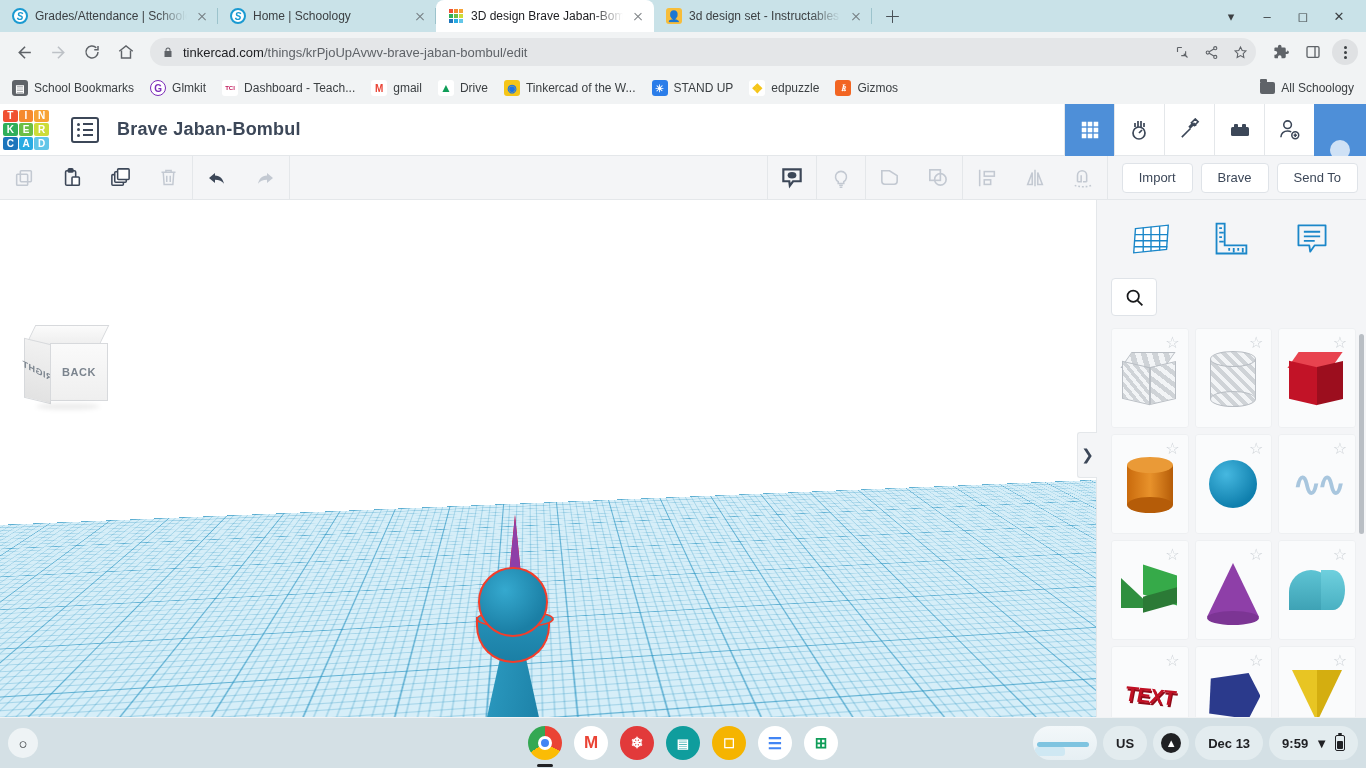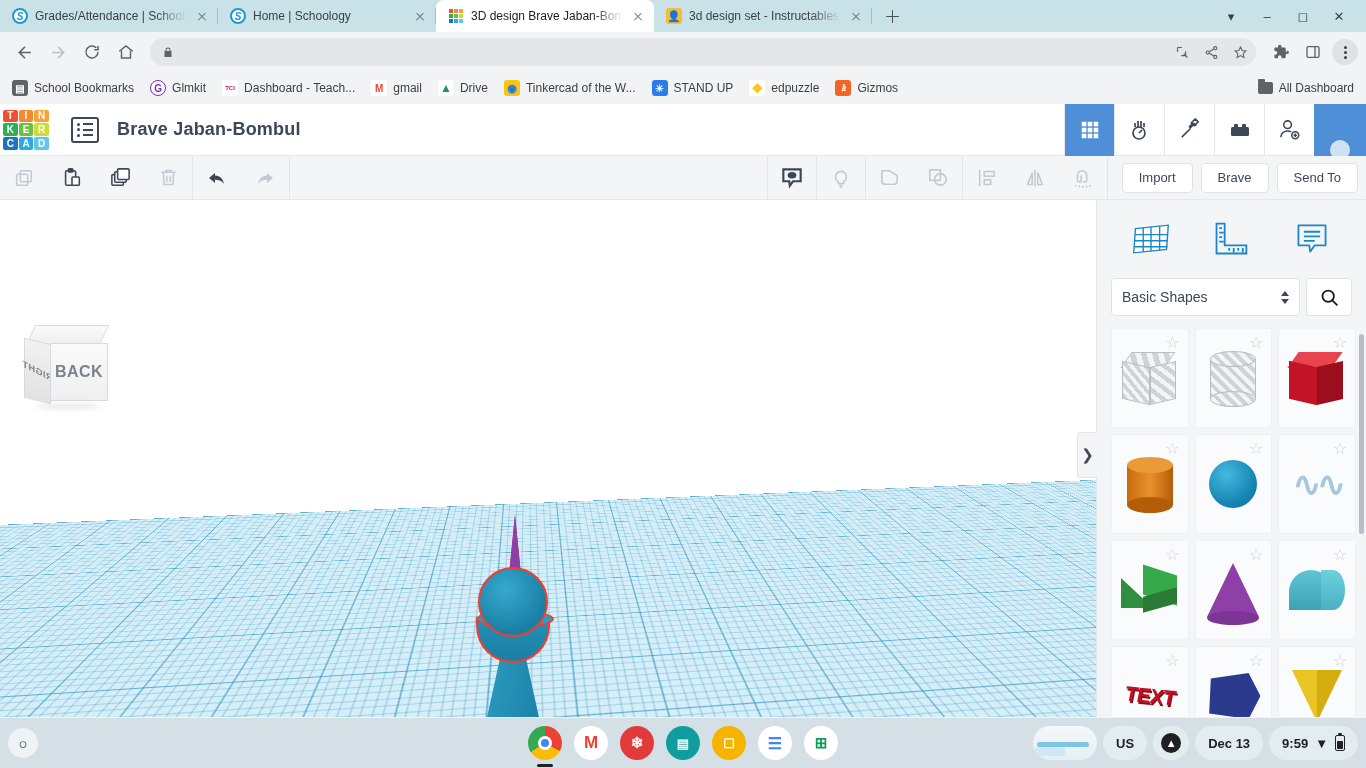--- a/index.html
+++ b/index.html
@@ -145,21 +145,21 @@
   .viewcube { position: absolute; left: 20px; top: 125px; width: 92px; height: 86px; }
   .vc-top { position: absolute; left: 10px; top: 0; width: 74px; height: 22px;
             background: linear-gradient(#fbfbfb,#ededed); transform: skewX(-26deg);
             border: 1px solid #d7d9dc; }
   .vc-left { position: absolute; left: 4px; top: 16px; width: 27px; height: 60px;
              background: linear-gradient(#f1f1f1,#e2e2e2); border: 1px solid #d7d9dc;
              transform: skewY(14deg); display: flex; align-items: center; justify-content: center; }
   .vc-front { position: absolute; left: 30px; top: 18px; width: 58px; height: 58px;
               background: linear-gradient(#fafafa,#efefef); border: 1px solid #d7d9dc;
               display: flex; align-items: center; justify-content: center; }
-  .vc-label { font-size: 16px; color: #7b848e; font-weight: bold; letter-spacing: .5px; }
+  .vc-label { font-size: 11px; color: #7b848e; font-weight: bold; letter-spacing: .5px; }
   .vc-left .vc-label { transform: scaleX(-1) skewY(-14deg); font-size: 9px; }
   .vc-shadow { position: absolute; left: 16px; top: 78px; width: 64px; height: 7px;
                background: rgba(0,0,0,.07); border-radius: 50%; filter: blur(2px); }
 
   .navctl { position: absolute; left: 12px; display: flex; flex-direction: column; gap: 8px; top: 336px; }
   .navbtn-round { width: 38px; height: 38px; border-radius: 50%; border: 1px solid #d4d8dc;
                   background: rgba(255,255,255,.72); display: flex; align-items: center;
                   justify-content: center; color: #9aa2ab; }
 
   .model { position: absolute; left: 460px; top: 315px; width: 110px; height: 235px; }
@@ -371,20 +371,21 @@
           <path d="M6 10v10h12V10"></path>
         </svg>
     </div>
 
     <div class="omnibox">
       <span>
         <svg width="12" height="13" viewBox="0 0 24 24" fill="currentColor">
             <path d="M17 9V7a5 5 0 0 0-10 0v2H5v12h14V9h-2zm-8-2a3 3 0 0 1 6 0v2H9V7z"></path>
           </svg>
       </span>
+      <span><span class="urlbold">tinkercad.com</span><span>/things/krPjoUpAvwv-brave-jaban-bombul/edit</span></span>
       <span class="omni-actions">
         <span>
           <svg width="15" height="15" viewBox="0 0 24 24" fill="none" stroke="currentColor" stroke-width="1.8">
               <path d="M4 4h7M4 4v7"></path>
               <path d="M17 10v7h-7"></path>
               <path d="M20 20l-6-6"></path>
             </svg>
         </span>
         <span>
           <svg width="15" height="15" viewBox="0 0 24 24" fill="none" stroke="currentColor" stroke-width="1.8">
@@ -454,21 +455,21 @@
     <div class="bm">
       <span class="bm-ico" style="background:#fff;color:#f5c518;font-size:13px">❖</span>
       <span>edpuzzle</span>
     </div>
     <div class="bm">
       <span class="bm-ico" style="background:#f26522;font-size:10px;font-style:italic">𝔨</span>
       <span>Gizmos</span>
     </div>
     <div class="bm-allright">
       <span class="folder-ico"></span>
-      <span>All Dashboard</span>
+      <span>All Schoology</span>
     </div>
   </div>
 
   <div class="app">
 
     <div class="tc-header">
       <div class="tc-logo">
         <span style="background:#f05032">T</span>
         <span style="background:#f58a2e">I</span>
         <span style="background:#f7a336">N</span>
@@ -731,27 +732,20 @@
           </div>
           <div class="ptool">
             <svg width="38" height="38" viewBox="0 0 42 42" fill="none" stroke="#1b87c9" stroke-width="2">
               <path d="M6 6h30v22h-12l-5 7-1-7H6z" stroke-linejoin="round"></path>
               <path d="M12 13h18M12 18h18M12 23h12"></path>
             </svg>
           </div>
         </div>
 
         <div class="panel-search">
-          <div class="shape-select">
-            <span>Basic Shapes</span>
-            <span class="stepper">
-                <i class="up"></i>
-                <i class="down"></i>
-              </span>
-          </div>
           <div class="search-btn">
             <span>
               <svg width="21" height="21" viewBox="0 0 24 24" fill="none" stroke="#17181a" stroke-width="2">
                   <circle cx="10.5" cy="10.5" r="6.5"></circle>
                   <path d="M15.5 15.5L21 21"></path>
                 </svg>
             </span>
           </div>
         </div>
 

